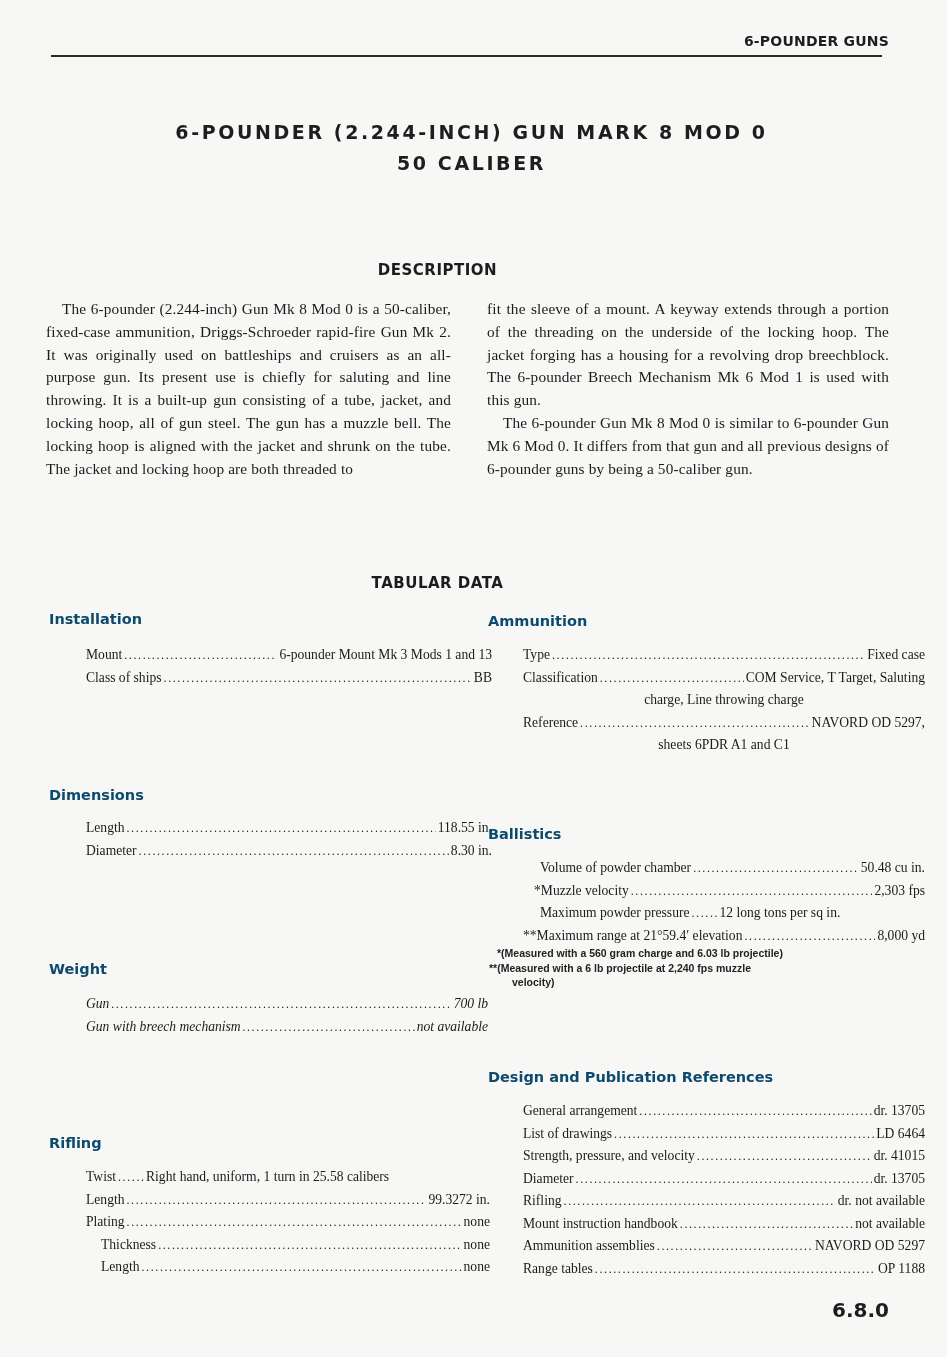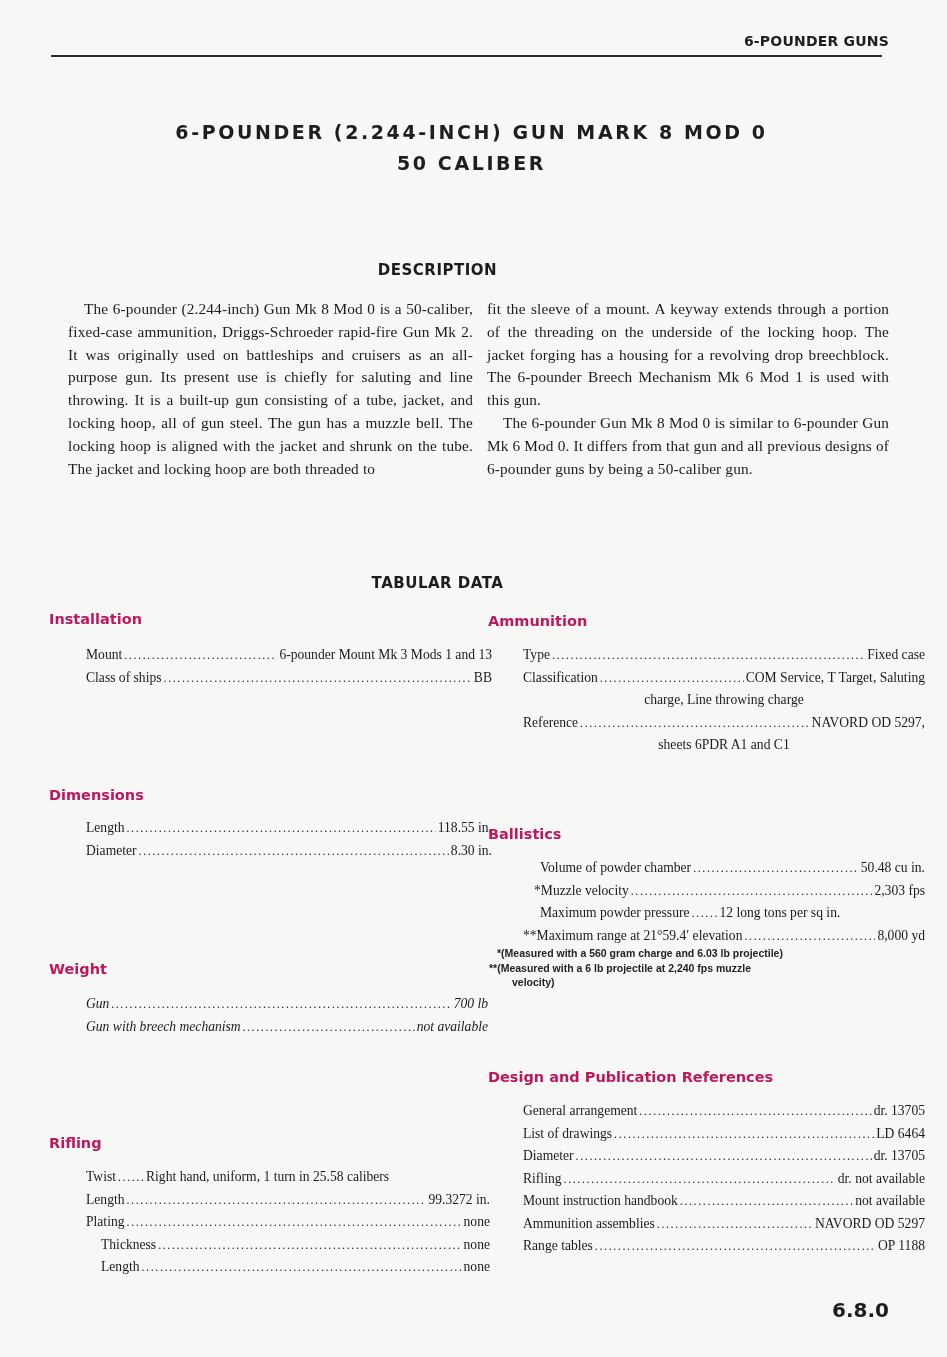--- a/index.html
+++ b/index.html
@@ -29,21 +29,21 @@
 
     .para {
       position: absolute; font-size: 15.3px; line-height: 22.8px; text-align: justify;
       color: #1b1b1b; letter-spacing: 0.15px;
     }
     .para p { text-indent: 16px; }
     .para p.noind { text-indent: 0; }
 
     .sub-head {
       position: absolute; font-family: "DejaVu Sans", sans-serif; font-weight: bold; font-size: 14.5px;
-      color: #be185d;
+      color: #0c4a6e;
     }
 
     .rows { position: absolute; font-size: 13.6px; line-height: 22.5px; color: #1b1b1b; margin-left: 36px; }
     .row { display: flex; align-items: baseline; white-space: nowrap; }
     .row .lbl { flex: 0 0 auto; }
     .row .dots { flex: 1 1 auto; overflow: hidden; letter-spacing: 1.6px; font-size: 12px; margin: 0 2px; color: #222; }
     .row .dots::before { content: "................................................................................................................................................................"; }
     .row .val { flex: 0 0 auto; }
     .row.cont { justify-content: center; }
     .row.indent .lbl { padding-left: 15px; }
@@ -60,21 +60,21 @@
 <body>
 
 <div class="running-head">6-POUNDER GUNS</div>
 <div class="head-rule"></div>
 
 <div class="title t1">6-POUNDER (2.244-INCH) GUN MARK 8 MOD 0</div>
 <div class="title t2">50 CALIBER</div>
 
 <div class="sec-head" style="top:261px;">DESCRIPTION</div>
 
-<div class="para" style="left:68px; top:298px; width:405px;">
+<div class="para" style="left:46px; top:298px; width:405px;">
   <p>The 6-pounder (2.244-inch) Gun Mk 8 Mod 0 is a 50-caliber, fixed-case ammunition, Driggs-Schroeder rapid-fire Gun Mk 2. It was originally used on battleships and cruisers as an all-purpose gun. Its present use is chiefly for saluting and line throwing. It is a built-up gun consisting of a tube, jacket, and locking hoop, all of gun steel. The gun has a muzzle bell. The locking hoop is aligned with the jacket and shrunk on the tube. The jacket and locking hoop are both threaded to</p>
 </div>
 <div class="para" style="left:487px; top:298px; width:402px;">
   <p class="noind">fit the sleeve of a mount. A keyway extends through a portion of the threading on the underside of the locking hoop. The jacket forging has a housing for a revolving drop breechblock. The 6-pounder Breech Mechanism Mk 6 Mod 1 is used with this gun.</p>
   <p>The 6-pounder Gun Mk 8 Mod 0 is similar to 6-pounder Gun Mk 6 Mod 0. It differs from that gun and all previous designs of 6-pounder guns by being a 50-caliber gun.</p>
 </div>
 
 <div class="sec-head" style="top:574px;">TABULAR DATA</div>
 
 <div class="sub-head" style="left:49px; top:611px;">Installation</div>
@@ -206,20 +206,25 @@
     <span class="lbl">General arrangement</span>
       <span class="dots"></span>
       <span class="val">dr. 13705</span>
   </div>
   <div class="row">
     <span class="lbl">List of drawings</span>
       <span class="dots"></span>
       <span class="val">LD 6464</span>
   </div>
   <div class="row">
+    <span class="lbl">Strength, pressure, and velocity</span>
+      <span class="dots"></span>
+      <span class="val">dr. 41015</span>
+  </div>
+  <div class="row">
     <span class="lbl">Diameter</span>
       <span class="dots"></span>
       <span class="val">dr. 13705</span>
   </div>
   <div class="row">
     <span class="lbl">Rifling</span>
       <span class="dots"></span>
       <span class="val">dr. not available</span>
   </div>
   <div class="row">

